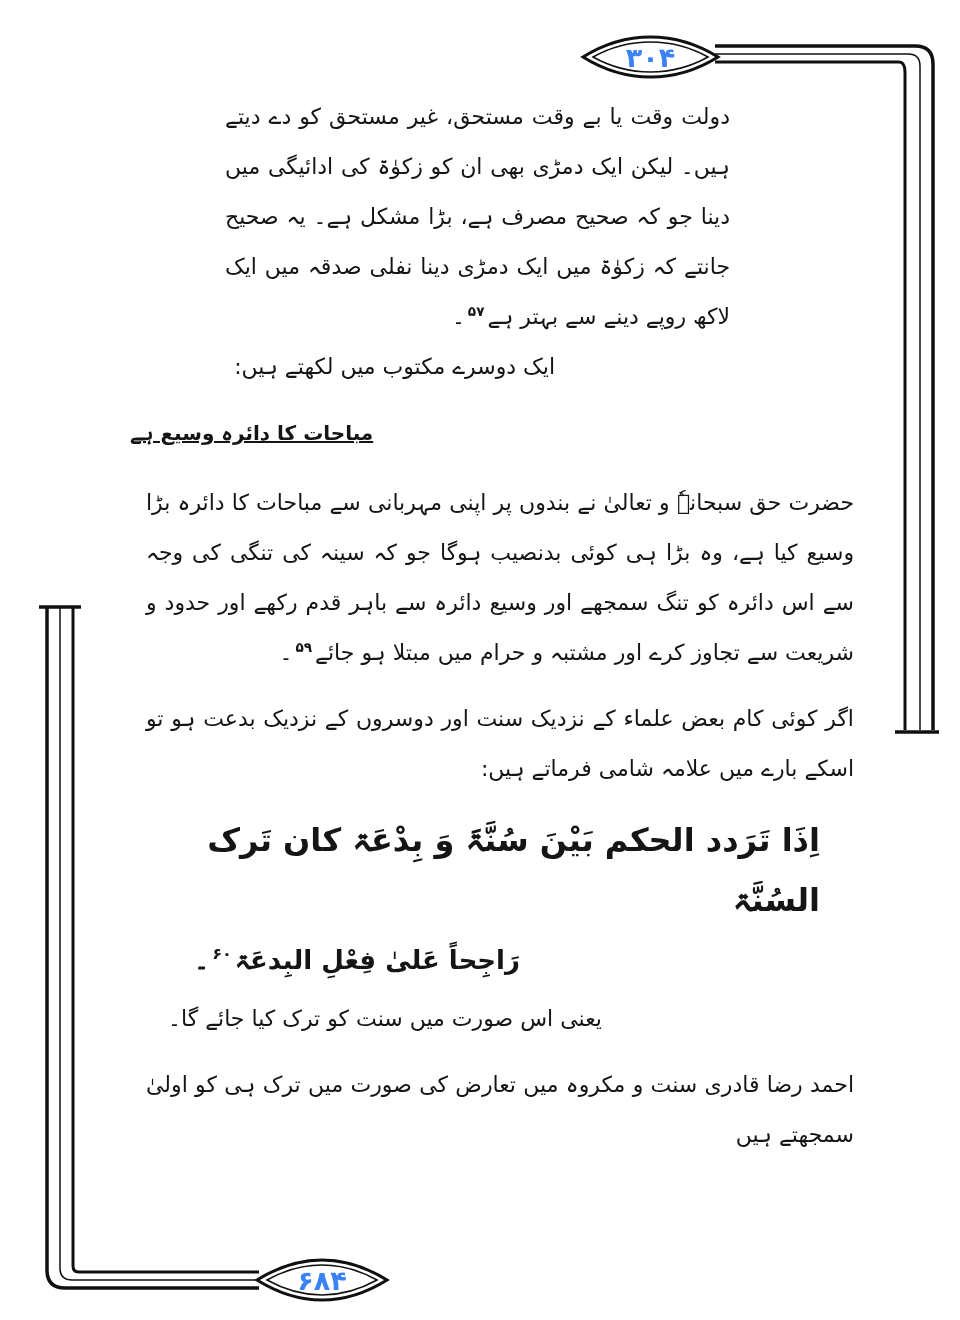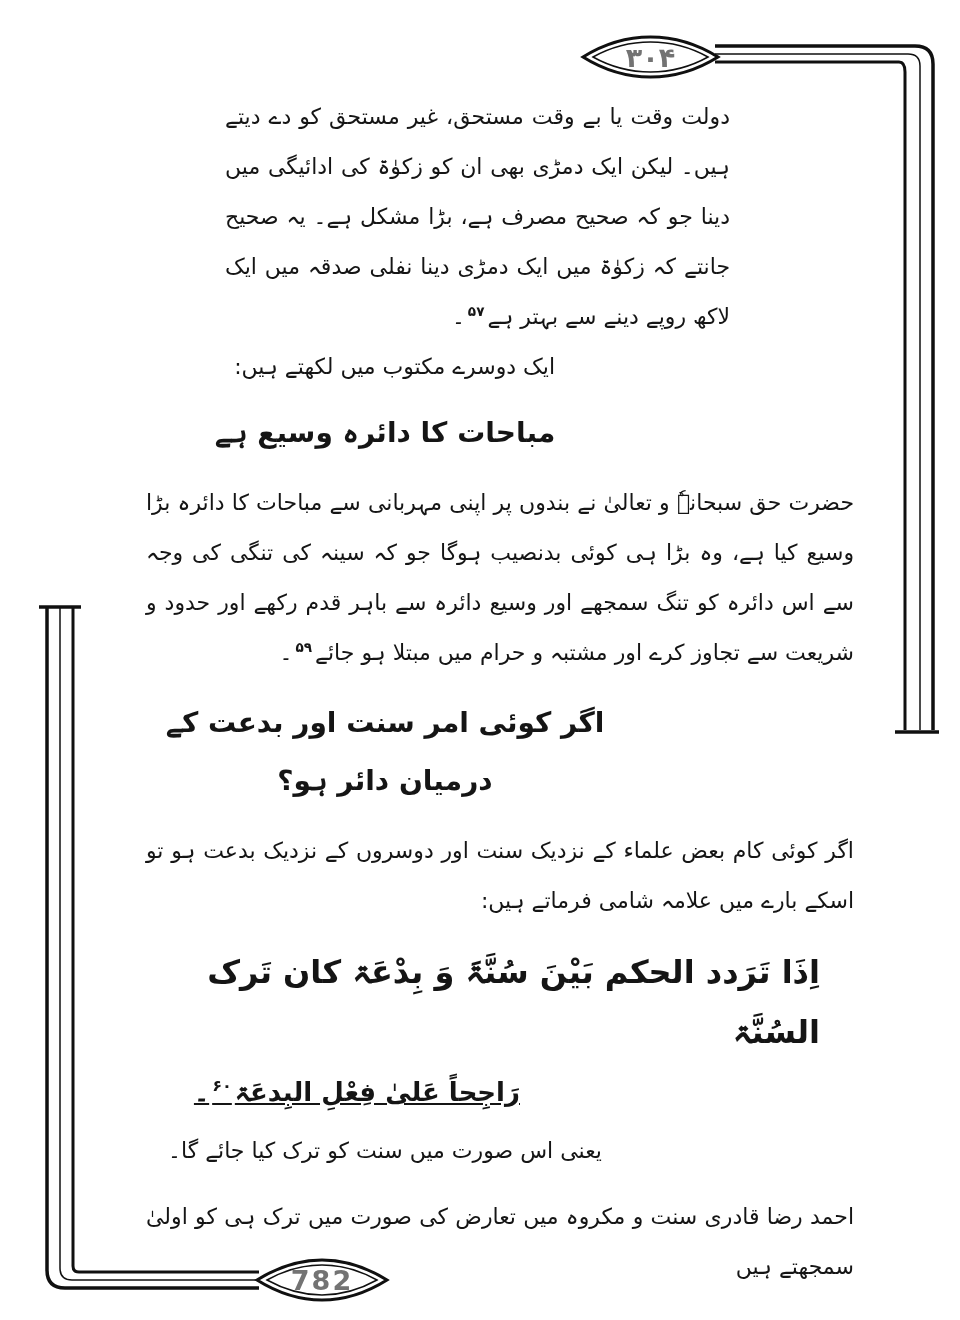--- a/index.html
+++ b/index.html
@@ -23,62 +23,62 @@
   .ornament-top { left: 575px; top: 30px; }
   .ornament-bottom { left: 35px; top: 595px; }
   .cartouche-label {
     position: absolute;
     display: flex;
     align-items: center;
     justify-content: center;
     font-size: 27px;
     font-weight: bold;
     letter-spacing: 2px;
-    color: #737373;
+    color: #3b82f6;
     direction: rtl;
   }
   .cartouche-label.top { left: 583px; top: 37px; width: 135px; height: 40px; }
   .cartouche-label.bottom { left: 257px; top: 1260px; width: 130px; height: 40px; }
   .text-col {
     position: absolute;
     left: 130px;
     top: 92px;
     width: 740px;
     direction: rtl;
     text-align: justify;
     font-size: 22px;
     line-height: 50px;
     color: #151515;
   }
   .block { margin-bottom: 2px; }
   .quote-1 { margin: 0 140px 0 95px; }
   .intro-line { margin: 0 315px 0 0; text-align: right; }
   .quote-2 { margin: 0 0 0 95px; }
   .heading {
-    font-size: 28px;
+    font-size: 20px;
     font-weight: bold;
     line-height: 58px;
     margin: 12px 230px 8px 0;
-    text-align: center;
+    text-align: left;
+    text-decoration: underline;
   }
   .para-full { margin: 16px; }
   .arabic-line-1 {
     font-weight: bold;
     font-size: 32px;
     line-height: 60px;
     margin: 10px 50px 0 0;
     text-align: right;
   }
   .arabic-line-2 {
     font-weight: bold;
     font-size: 26px;
     line-height: 60px;
     margin: 0 350px 0 0;
     text-align: right;
-    text-decoration: underline;
   }
   .translation-line { margin: 4px 230px 0 0; text-align: center; }
   sup.fn {
     font-size: 0.62em;
     font-weight: bold;
     vertical-align: super;
     line-height: 0;
     margin: 0 3px;
   }
 </style>
@@ -101,44 +101,41 @@
   <svg class="ornament ornament-bottom" width="400" height="715" viewBox="0 0 400 715" aria-hidden="true">
     <path d="M 4 12 H 46" fill="none" stroke="#101010" stroke-width="3.5"></path>
     <path d="M 12 12 V 675 Q 12 693 30 693 H 224" fill="none" stroke="#101010" stroke-width="3.5"></path>
     <path d="M 25 12 V 673 Q 25 685 37 685 H 224" fill="none" stroke="#101010" stroke-width="1.5"></path>
     <path d="M 38 12 V 671 Q 38 677 44 677 H 224" fill="none" stroke="#101010" stroke-width="3"></path>
     <path d="M 222 685 Q 254 665 287 665 Q 320 665 352 685 Q 320 705 287 705 Q 254 705 222 685 Z" fill="none" stroke="#101010" stroke-width="3"></path>
     <path d="M 232 685 Q 259 670 287 670 Q 315 670 342 685 Q 315 700 287 700 Q 259 700 232 685 Z" fill="none" stroke="#101010" stroke-width="1.5"></path>
   </svg>
 
   <div class="cartouche-label top">۳۰۴</div>
-  <div class="cartouche-label bottom">782</div>
+  <div class="cartouche-label bottom">۶۸۴</div>
 
   <div class="text-col">
 
     <p class="block quote-1">
       <span>دولت وقت یا بے وقت مستحق، غیر مستحق کو دے دیتے ہیں۔ لیکن ایک دمڑی بھی ان کو زکوٰۃ کی ادائیگی میں دینا جو کہ صحیح مصرف ہے، بڑا مشکل ہے۔ یہ صحیح جانتے کہ زکوٰۃ میں ایک دمڑی دینا نفلی صدقہ میں ایک لاکھ روپے دینے سے بہتر ہے</span><sup class="fn">۵۷</sup><span>۔</span>
     </p>
 
     <p class="block intro-line">
       <span>ایک دوسرے مکتوب میں لکھتے ہیں:</span>
     </p>
 
 
     <h2 class="block heading">
       <span>مباحات کا دائرہ وسیع ہے</span>
     </h2>
 
     <p class="block para-full">
       <span>حضرت حق سبحانہٗ و تعالیٰ نے بندوں پر اپنی مہربانی سے مباحات کا دائرہ بڑا وسیع کیا ہے، وہ بڑا ہی کوئی بدنصیب ہوگا جو کہ سینہ کی تنگی کی وجہ سے اس دائرہ کو تنگ سمجھے اور وسیع دائرہ سے باہر قدم رکھے اور حدود و شریعت سے تجاوز کرے اور مشتبہ و حرام میں مبتلا ہو جائے</span><sup class="fn">۵۹</sup><span>۔</span>
     </p>
 
-    <h2 class="block heading">
-      <span>اگر کوئی امر سنت اور بدعت کے درمیان دائر ہو؟</span>
-    </h2>
 
     <p class="block para-full">
       <span>اگر کوئی کام بعض علماء کے نزدیک سنت اور دوسروں کے نزدیک بدعت ہو تو اسکے بارے میں علامہ شامی فرماتے ہیں:</span>
     </p>
 
     <p class="block arabic-line-1">
       <span>اِذَا تَرَدد الحکم بَیْنَ سُنَّۃَ وَ بِدْعَۃ کان تَرک السُنَّۃ</span>
     </p>
 
     <p class="block arabic-line-2">

